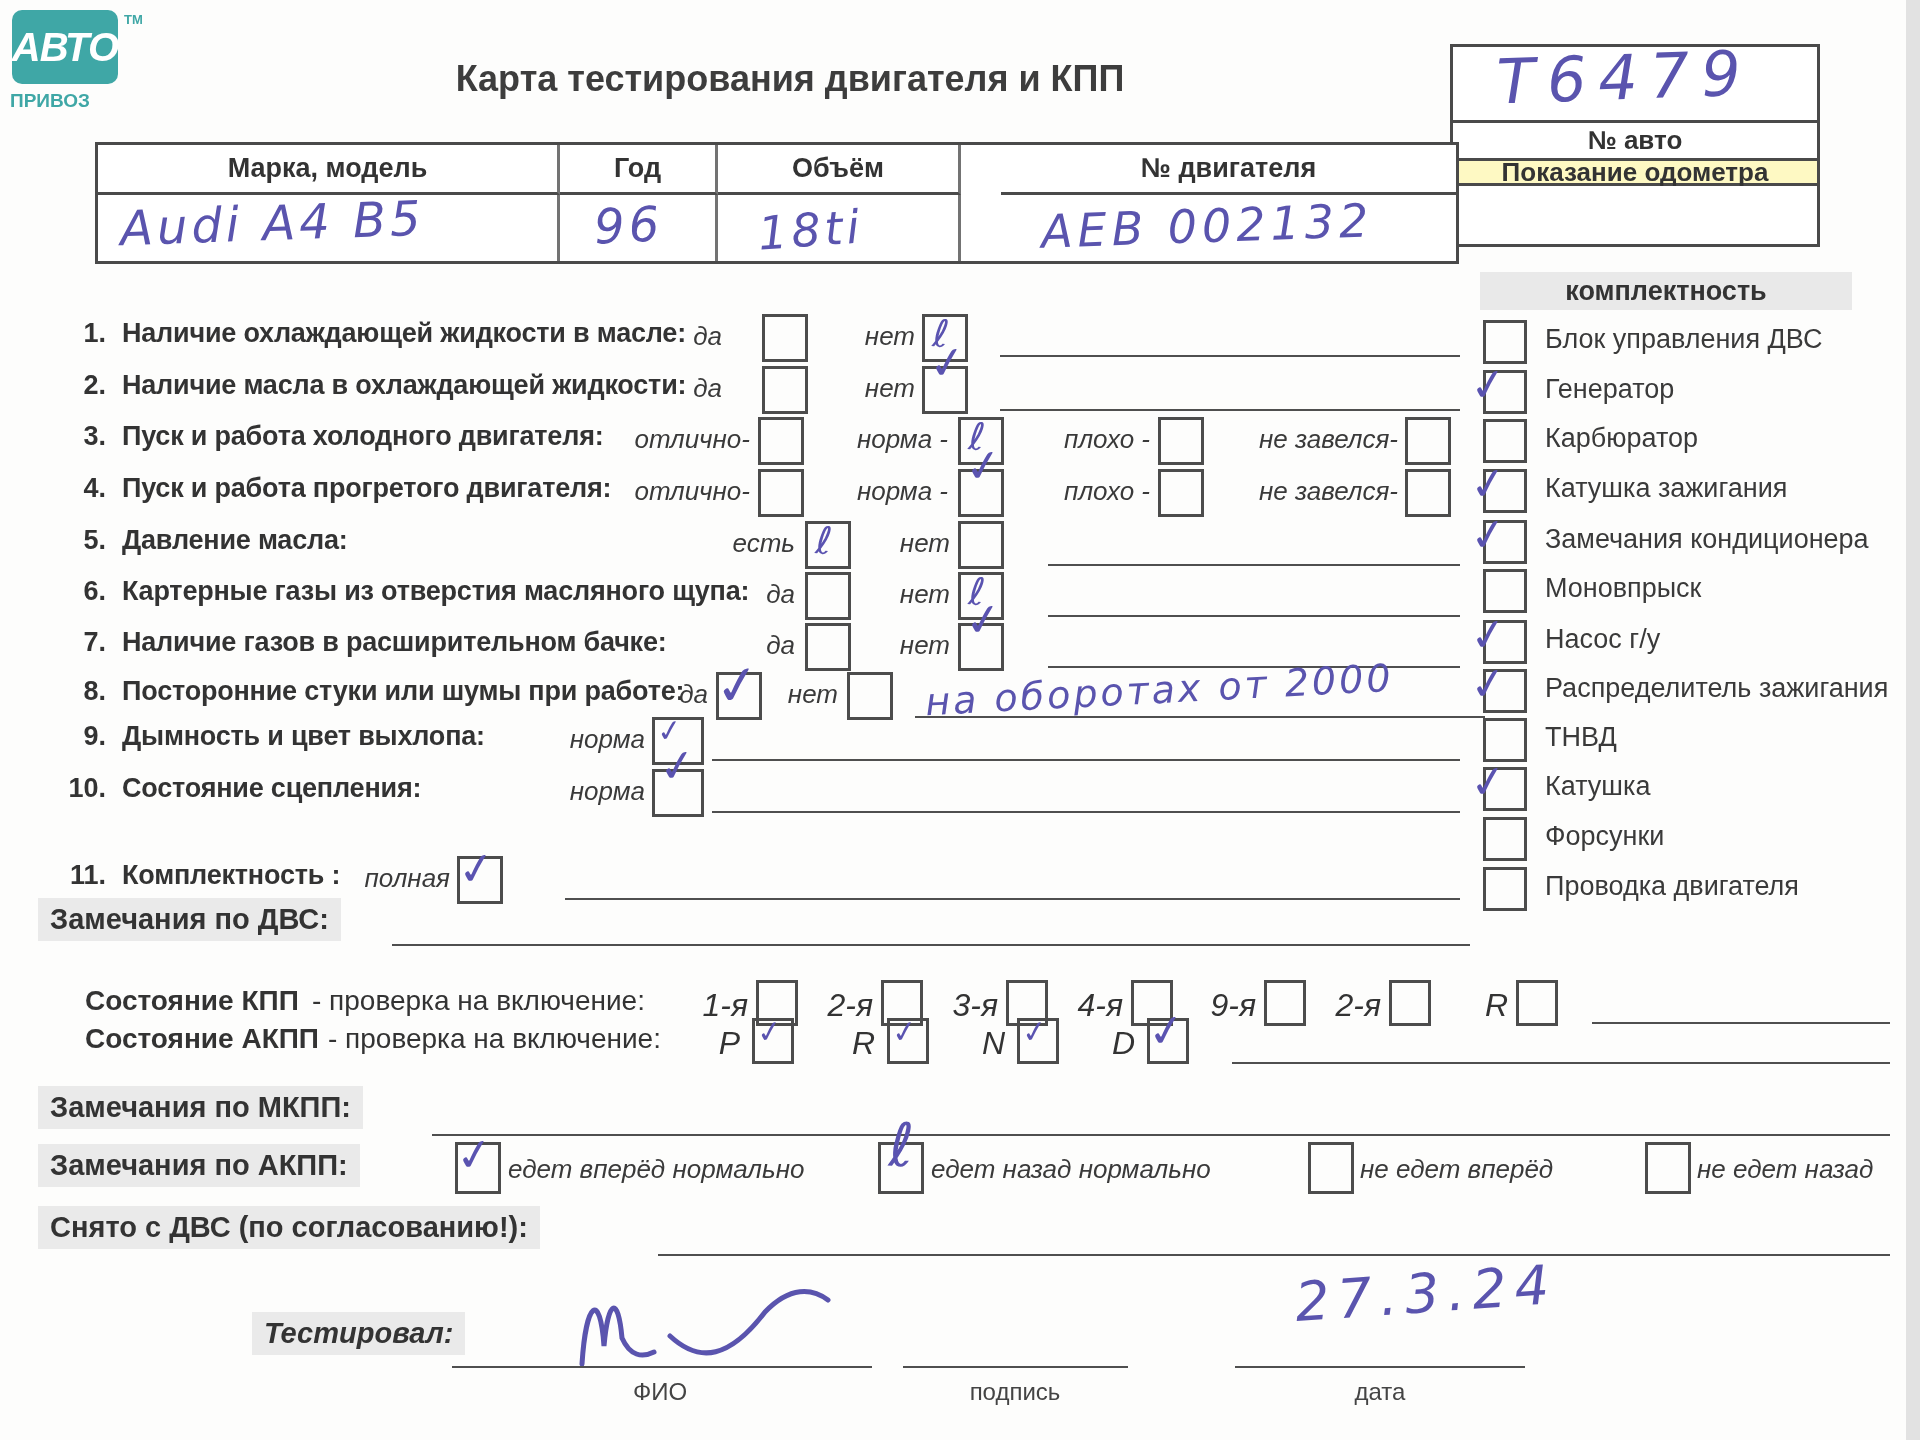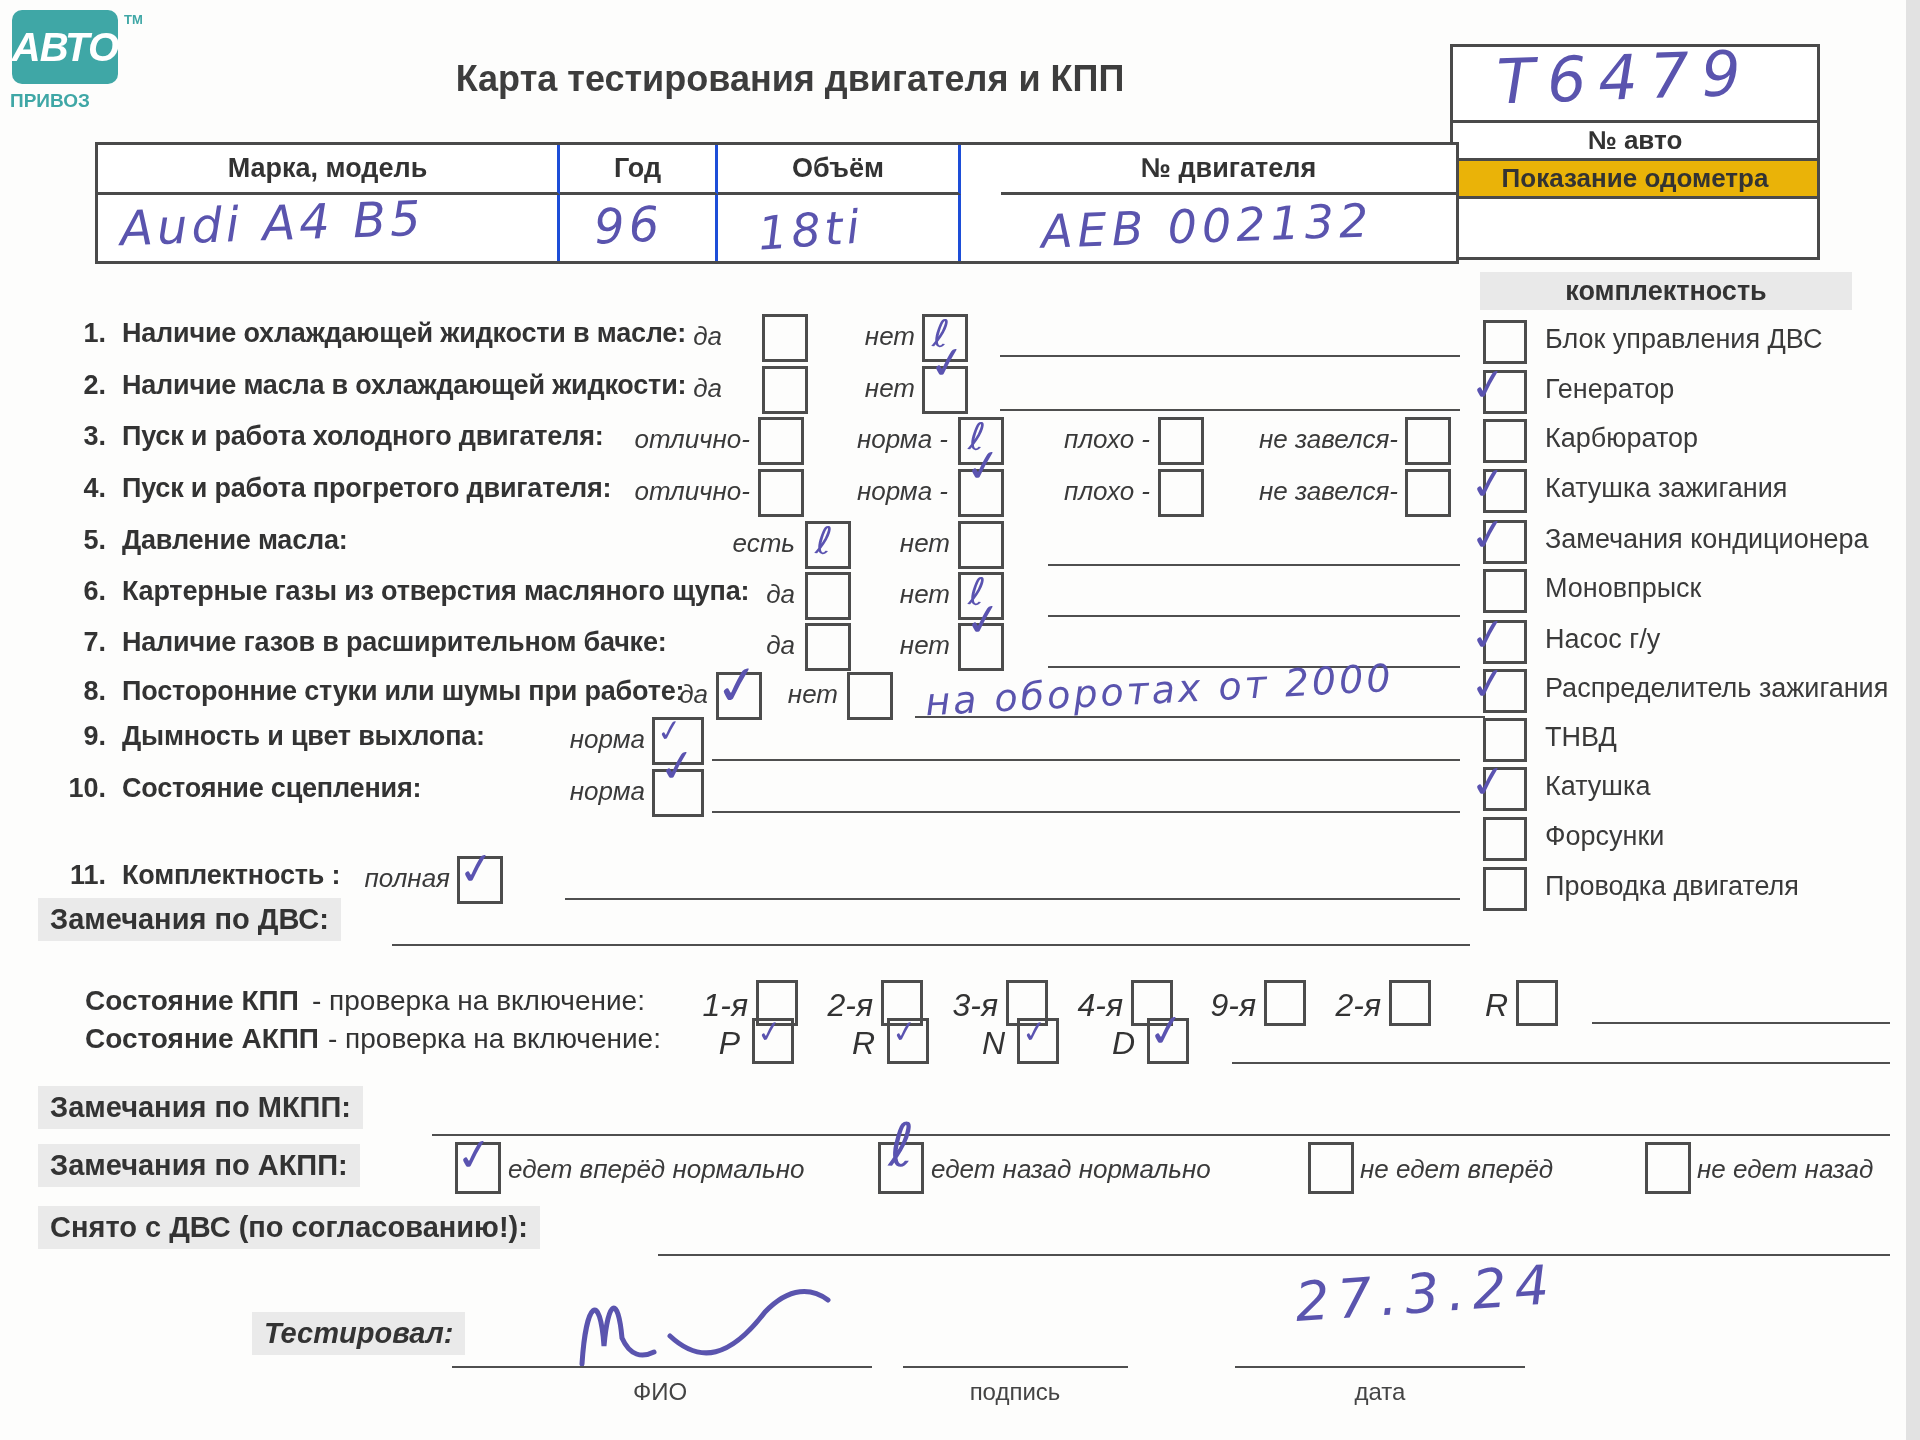--- a/index.html
+++ b/index.html
@@ -38,33 +38,33 @@
   .box.m-small.checked::after{font-size:30px;top:-4px;left:2px;}
   .box.m-tall.checked::after{content:"ℓ";font-size:60px;top:-30px;left:8px;transform:rotate(2deg);}
 
   
   .hw{position:absolute;font-family:"DejaVu Sans",sans-serif;font-style:italic;color:#5a54ae;
       white-space:nowrap;letter-spacing:2px;}
 
   
   .vtable{position:absolute;left:95px;top:142px;width:1358px;border:3px solid #4a4a4a;background:#fff;}
   .vtr{display:flex;}
-  .vth,.vtd{border-right:3px solid #1d4ed8;box-sizing:border-box;}
+  .vth,.vtd{border-right:3px solid #737373;box-sizing:border-box;}
   .vth{height:50px;display:flex;align-items:center;justify-content:center;
        font-weight:700;font-size:27px;border-bottom:3px solid #4a4a4a;}
   .vtd{height:66px;position:relative;}
   .last{border-right:none !important;margin-left:40px;}
 
   
   .carbox{position:absolute;left:1450px;top:44px;width:370px;border:3px solid #4a4a4a;background:#fff;box-sizing:border-box;}
   .carbox .cell{box-sizing:border-box;}
   .cb-val{height:76px;border-bottom:3px solid #4a4a4a;position:relative;}
   .cb-lab{height:38px;border-bottom:3px solid #4a4a4a;display:flex;align-items:center;justify-content:center;
           font-weight:700;font-size:26px;}
-  .cb-odo{height:38px;border-bottom:3px solid #4a4a4a;background:#eab308;display:flex;align-items:center;
+  .cb-odo{height:25px;border-bottom:3px solid #4a4a4a;background:#fef9c3;display:flex;align-items:center;
           justify-content:center;font-weight:700;font-size:26px;}
   .cb-empty{height:58px;}
 
   
   .eq-head{position:absolute;left:1480px;top:272px;width:372px;height:38px;background:#e9e9e9;
            display:flex;align-items:center;justify-content:center;font-weight:700;font-size:27px;}
   .eqrow{position:absolute;left:1483px;width:437px;height:42px;}
   .eqrow .box{left:0;width:38px;height:38px;}
   .eqlabel{position:absolute;left:62px;top:4px;font-size:27px;color:#3a3a3a;white-space:nowrap;}
 

